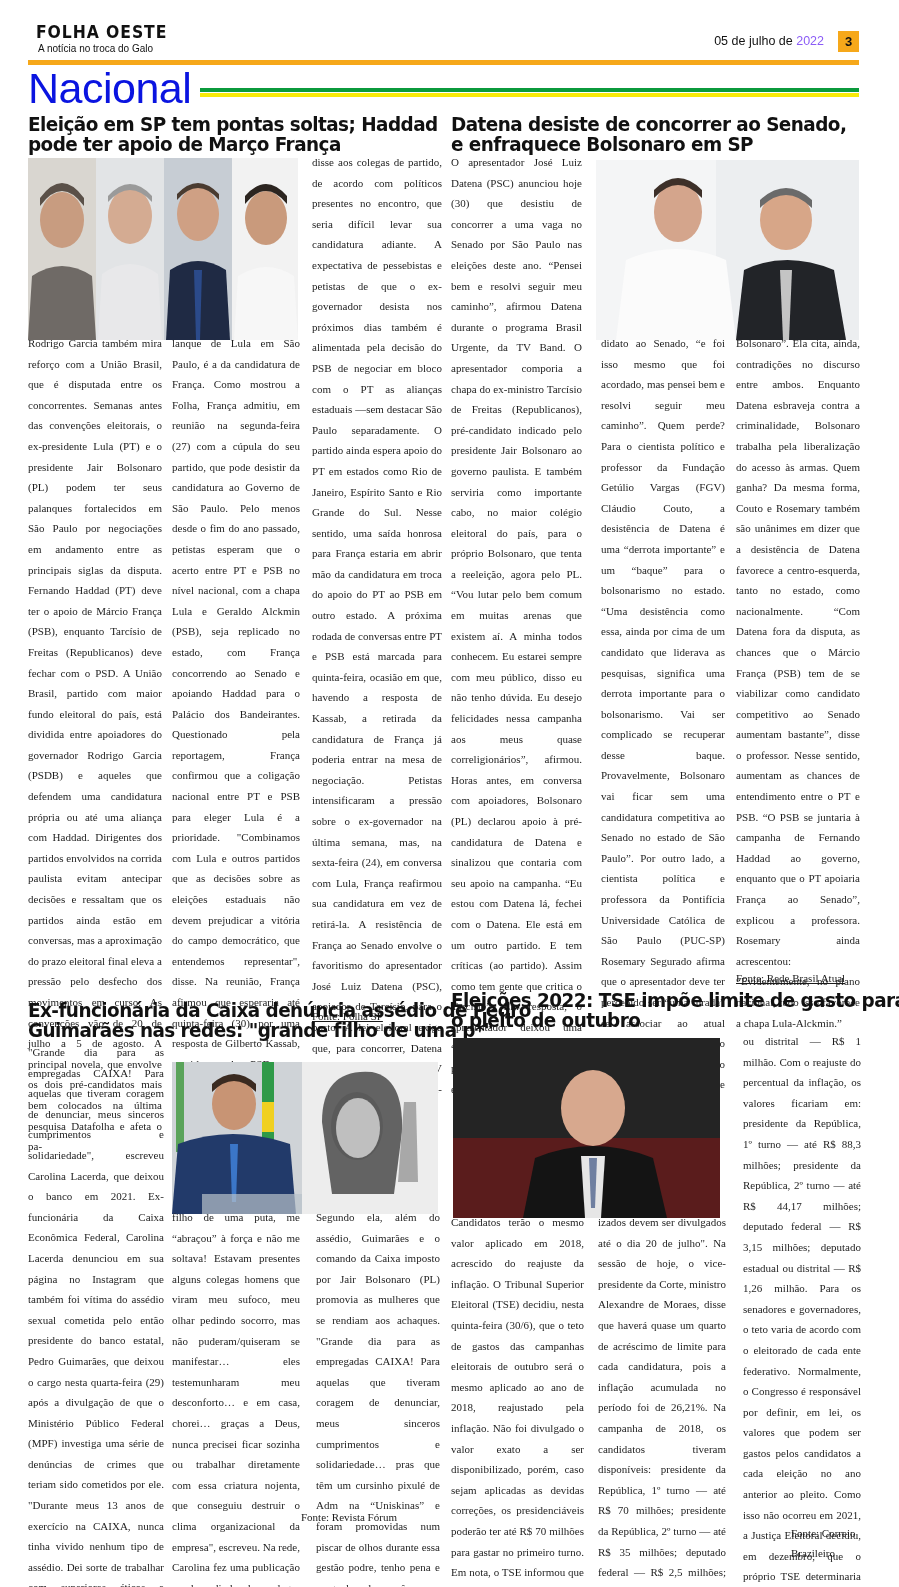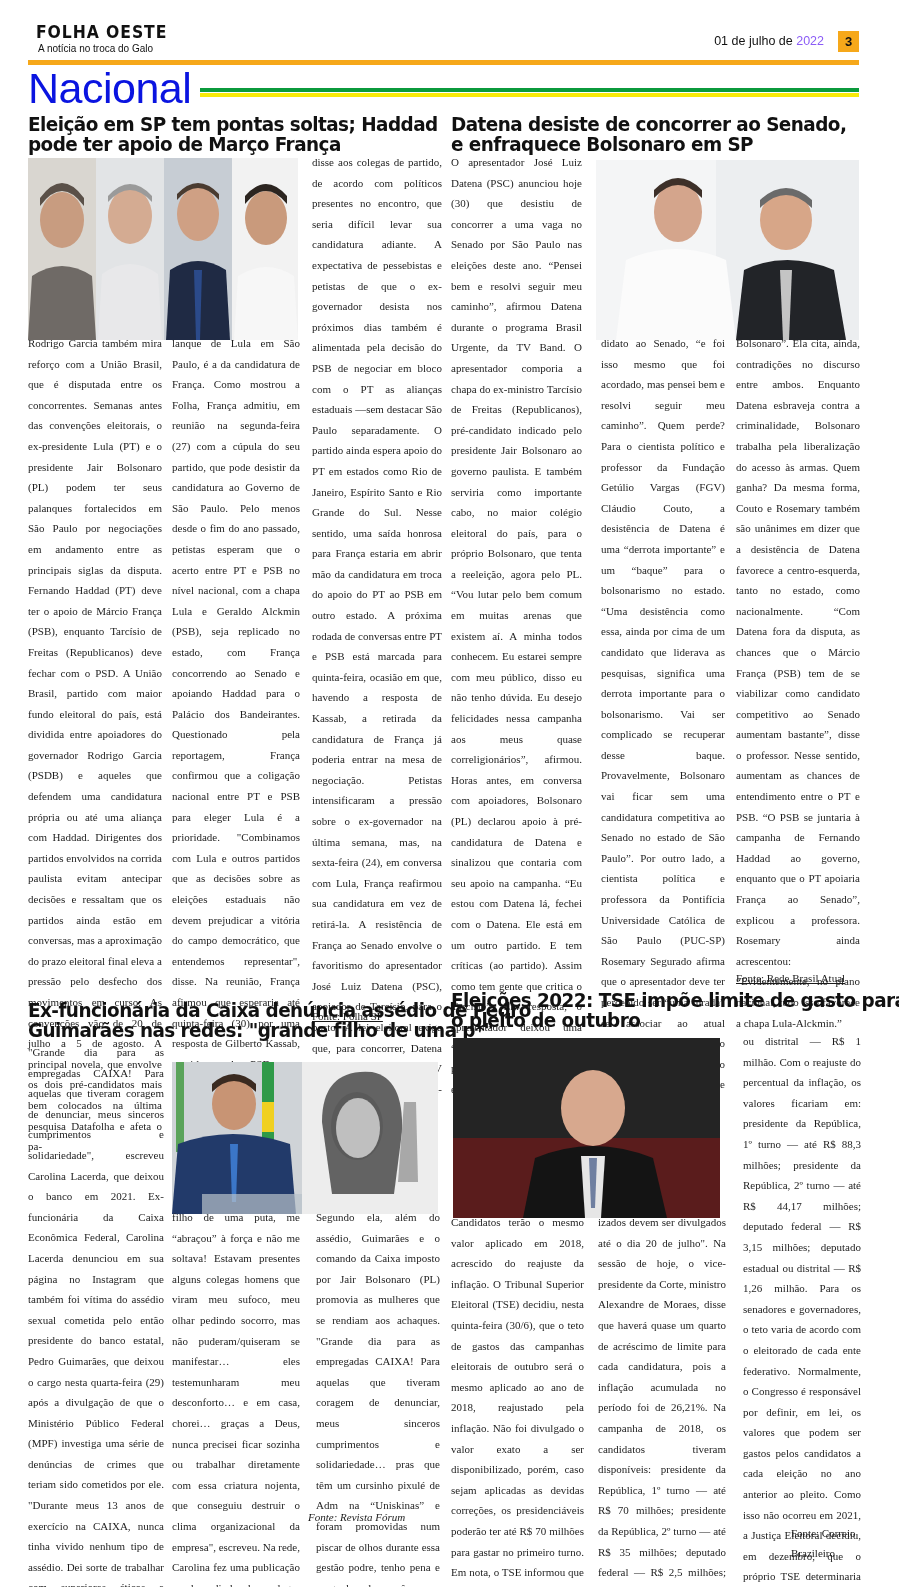--- a/index.html
+++ b/index.html
@@ -17,21 +17,21 @@
   .headline { font-family:"DejaVu Sans", sans-serif; font-weight:bold; color:#111; font-size:20px; line-height:20px; letter-spacing:-0.6px; transform:scaleX(0.92); transform-origin:left top; white-space:nowrap; }
   .col { font-size:11px; line-height:20.6px; text-align:justify; color:#1e1e1e; }
   .photo { overflow:hidden; }
   .source { font-size:11px; line-height:20px; }
 </style>
 </head>
 <body>
 
 <div class="abs masthead-title">FOLHA OESTE</div>
 <div class="abs masthead-sub">A notícia no troca do Galo</div>
-<div class="abs dateline"><span>01 de julho de </span><span class="yr">2022</span></div>
+<div class="abs dateline"><span>05 de julho de </span><span class="yr">2022</span></div>
 <div class="abs pagenum">3</div>
 <div class="abs orange-rule"></div>
 
 <div class="abs section-title">Nacional</div>
 <div class="abs green-rule"></div>
 <div class="abs yellow-rule"></div>
 
 <div class="abs headline" style="left:28px; top:114px;">
   <div>Eleição em SP tem pontas soltas; Haddad</div>
   <div>pode ter apoio de Março França</div>
@@ -102,21 +102,21 @@
     <rect x="30" y="132" width="100" height="20" fill="#b8c2ca" opacity="0.7"></rect>
     <rect x="130" y="0" width="136" height="152" fill="#ededed"></rect>
     <ellipse cx="185" cy="64" rx="26" ry="34" fill="#b3b3b3"></ellipse>
     <path d="M150 60 Q150 6 200 10 Q232 16 230 70 L222 132 L160 132Z" fill="#4a4a4a" opacity="0.85"></path>
     <ellipse cx="186" cy="66" rx="22" ry="30" fill="#bfbfbf"></ellipse>
     <path d="M232 40 L244 40 L246 120 L226 120Z" fill="#a8a8a8"></path>
   </svg>
 </div>
 <div class="abs col" style="left:172px; top:1207px; width:128px;">filho de uma puta, me “abraçou” à força e não me soltava! Estavam presentes alguns colegas homens que viram meu sufoco, meu olhar pedindo socorro, mas não puderam/quiseram se manifestar… eles testemunharam meu desconforto… e em casa, chorei… graças a Deus, nunca precisei ficar sozinha ou trabalhar diretamente com essa criatura nojenta, que conseguiu destruir o clima organizacional da empresa", escreveu. Na rede, Carolina fez uma publicação se despedindo dos colegas do banco em novembro de 2021.</div>
 <div class="abs col" style="left:316px; top:1207px; width:124px;">Segundo ela, além do assédio, Guimarães e o comando da Caixa imposto por Jair Bolsonaro (PL) promovia as mulheres que se rendiam aos achaques. "Grande dia para as empregadas CAIXA! Para aquelas que tiveram coragem de denunciar, meus sinceros cumprimentos e solidariedade… pras que têm um cursinho pixulé de Adm na “Uniskinas” e foram promovidas num piscar de olhos durante essa gestão podre, tenho pena e vergonha de você… sua marmitinha…", relatou.</div>
-<div class="abs source" style="left:308px; top:1507px;font-style:italic;">Fonte: Revista Fórum</div>
+<div class="abs source" style="left:301px; top:1507px;">Fonte: Revista Fórum</div>
 
 <div class="abs headline" style="left:451px; top:990px;">
   <div>Eleições 2022: TSE impõe limite de gasto para</div>
   <div>o pleito de outubro</div>
 </div>
 <div class="abs photo" style="left:453px; top:1038px; width:267px; height:180px;">
   <svg width="267" height="180" viewBox="0 0 267 180">
     <rect width="267" height="180" fill="#242424"></rect>
     <rect x="0" y="100" width="267" height="80" fill="#5a1c1c"></rect>
     <ellipse cx="140" cy="70" rx="32" ry="38" fill="#d7a88e"></ellipse>

